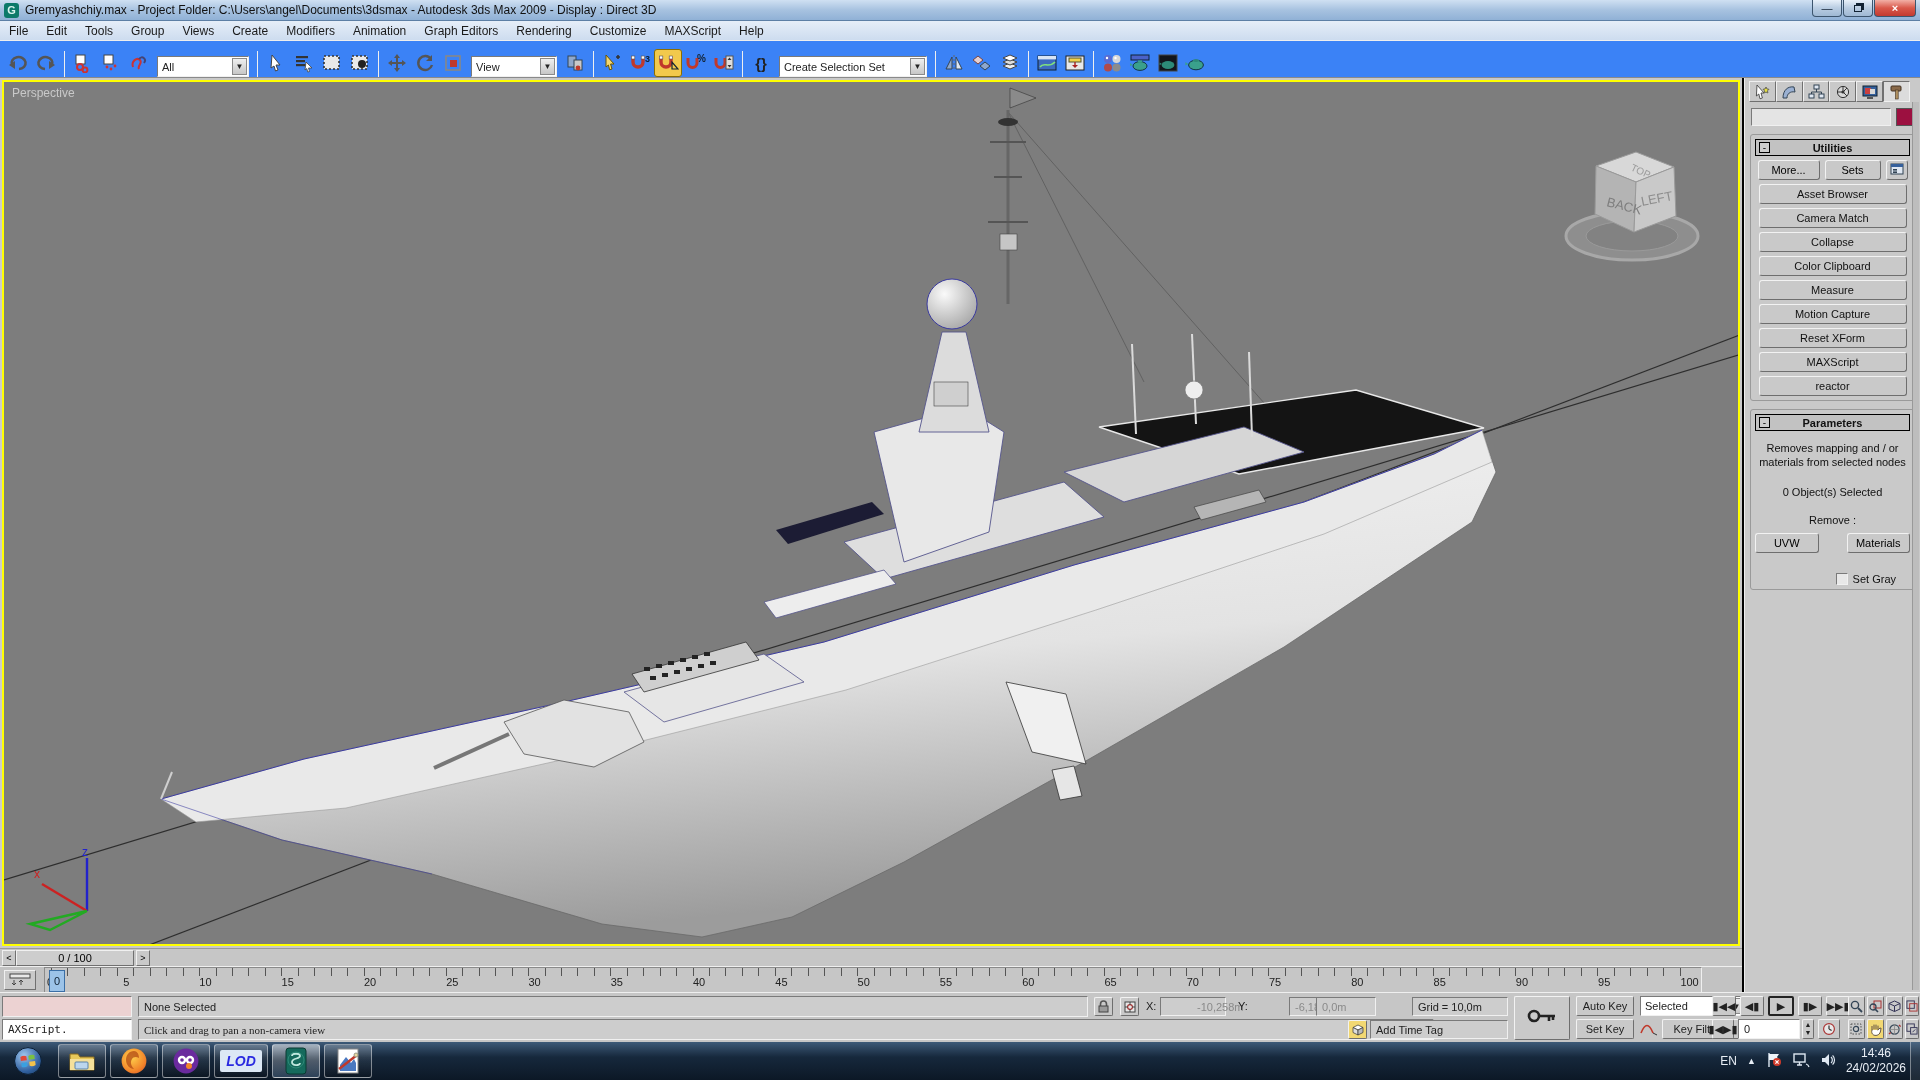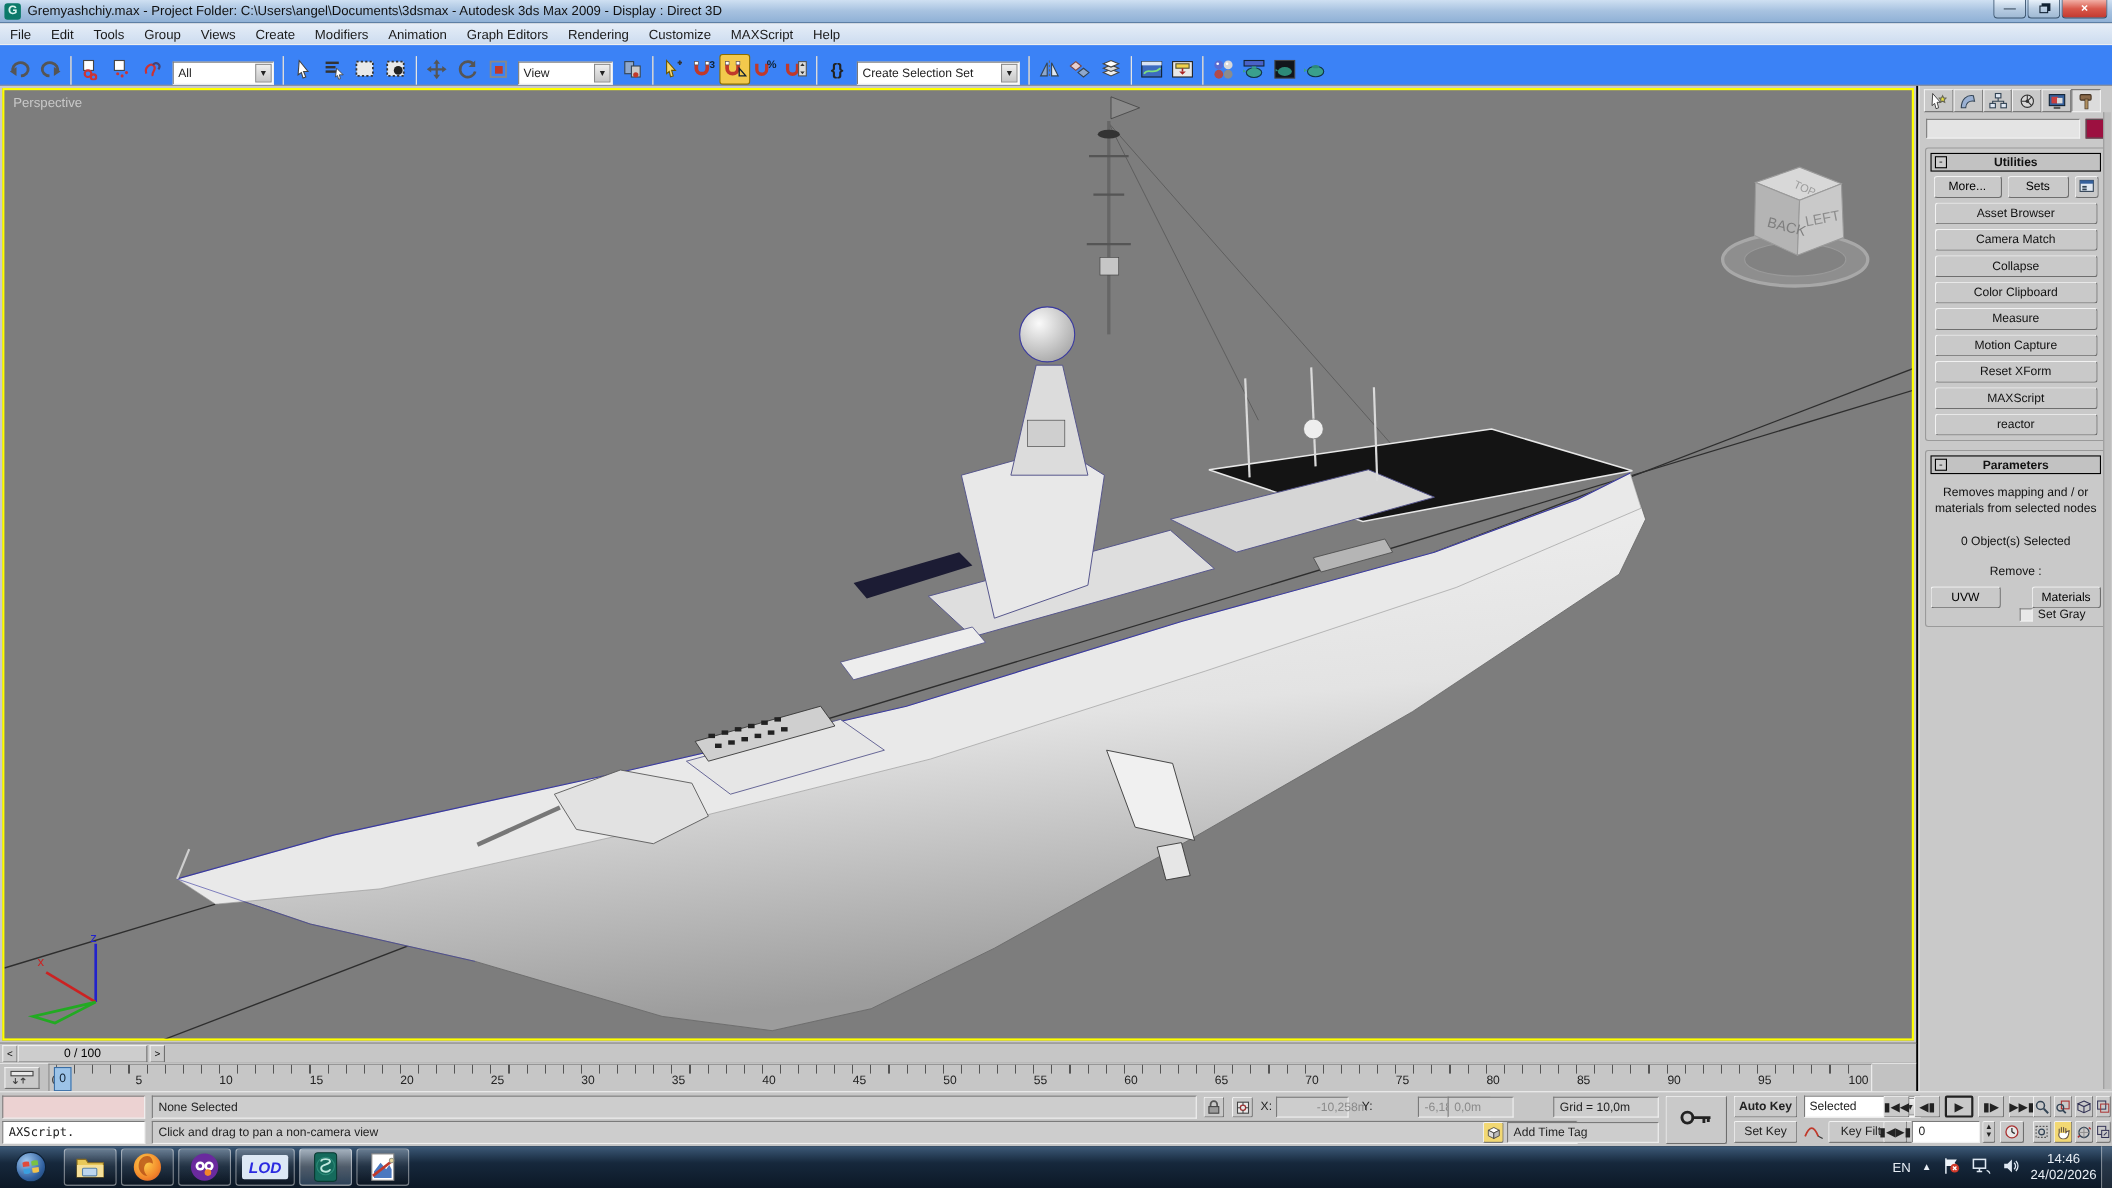--- a/index.html
+++ b/index.html
@@ -47,21 +47,21 @@
   .rollout{margin:8px 5px 0 5px;border:1px solid #9a9a9a;border-radius:3px;padding:4px;background:#c9c9c9;}
   .rhead{height:17px;border:1px solid #000;background:#c2c2c2;display:flex;align-items:center;font-weight:bold;position:relative;justify-content:center;}
   .rhead .minus{position:absolute;left:3px;top:2px;width:11px;height:11px;border:1px solid #000;font-weight:normal;
     display:flex;align-items:center;justify-content:center;font-size:10px;background:#cdcdcd;}
   .ubtn{display:block;width:148px;margin:4px auto 0 auto;height:20px;background:#c9c9c9;border:1px solid;
     border-color:#f2f2f2 #6e6e6e #6e6e6e #f2f2f2;border-radius:3px;font-family:"Liberation Sans",sans-serif;font-size:11px;color:#111;}
   .msrow{display:flex;margin-top:4px;gap:5px;justify-content:center;align-items:center;}
   .msrow button{height:20px;background:#c9c9c9;border:1px solid;border-color:#f2f2f2 #6e6e6e #6e6e6e #f2f2f2;border-radius:3px;font-size:11px;}
   .ptext{text-align:center;margin-top:10px;line-height:14px;}
   .bigbtn{width:66px;height:44px;background:#c9c9c9;border:1px solid;border-color:#f2f2f2 #6e6e6e #6e6e6e #f2f2f2;border-radius:3px;font-size:11px;}
-  .chkrow{display:flex;align-items:flex-start;justify-content:flex-end;margin:0 14px 0 0;gap:5px;}
+  .chkrow{display:flex;align-items:flex-start;justify-content:flex-end;margin:20px 14px 0 0;gap:5px;}
   .chk{width:12px;height:12px;background:#e8e8e8;border:1px solid;border-color:#7a7a7a #f0f0f0 #f0f0f0 #7a7a7a;}
   #pscroll{position:absolute;right:1px;top:24px;bottom:2px;width:7px;background:#bdbdbd;border-left:1px solid #999;}
   
   #tslider{position:absolute;left:0;top:948px;width:1742px;height:18px;background:#c6c6c6;border-top:1px solid #9a9a9a;display:flex;align-items:center;}
   .tsbtn{width:14px;height:16px;border:1px solid;border-color:#f0f0f0 #707070 #707070 #f0f0f0;background:#c9c9c9;
     font-size:9px;display:flex;align-items:center;justify-content:center;}
   #tsvalue{width:118px;height:16px;border:1px solid;border-color:#f0f0f0 #707070 #707070 #f0f0f0;background:#cdcdcd;
     display:flex;align-items:center;justify-content:center;font-size:11px;}
   #ruler{position:absolute;left:0;top:966px;width:1742px;height:26px;background:#c2c2c2;border-top:1px solid #efefef;}
   #mce{position:absolute;left:4px;top:3px;width:32px;height:20px;border:1px solid;border-color:#f0f0f0 #707070 #707070 #f0f0f0;background:#c9c9c9;display:flex;align-items:center;justify-content:center;}
@@ -576,21 +576,21 @@
 
 <div id="statusbar">
 
   <div class="abs" style="left:2px;top:3px;width:130px;height:21px;background:#ecd2d2;border:1px solid;border-color:#7a7a7a #f0f0f0 #f0f0f0 #7a7a7a;"></div>
   <div class="abs sunk" style="left:2px;top:26px;width:130px;height:21px;background:#fff;font-family:'DejaVu Sans Mono',monospace;">
     <span>AXScript.</span>
   </div>
   <div class="abs sunk" style="left:138px;top:3px;width:950px;height:21px;">
     <span>None Selected</span>
   </div>
-  <div class="abs sunk" style="left:138px;top:26px;width:1296px;height:21px;">
+  <div class="abs sunk" style="left:138px;top:26px;width:1296px;height:21px;font-family:Liberation Serif, serif;">
     <span>Click and drag to pan a non-camera view</span>
   </div>
 
   <div class="abs raise" style="left:1094px;top:4px;width:19px;height:19px;">
     <svg width="11" height="13" viewBox="0 0 11 13">
         <path d="M2.5 6 V4 a3 3 0 0 1 6 0 V6" fill="none" stroke="#555" stroke-width="1.6"></path>
         <rect x="1" y="6" width="9" height="6" fill="#9a9a9a" stroke="#444"></rect>
       </svg>
   </div>
   <div class="abs raise" style="left:1120px;top:4px;width:19px;height:19px;">
@@ -627,21 +627,21 @@
   <div class="abs sunk" style="left:1370px;top:27px;width:138px;height:19px;">
       <span>Add Time Tag</span>
     </div>
 
   <div class="abs raise" style="left:1514px;top:3px;width:56px;height:44px;">
     <svg width="30" height="20" viewBox="0 0 30 20">
         <circle cx="7" cy="8" r="5" fill="none" stroke="#222" stroke-width="2.6"></circle>
         <path d="M11 8 H28 M22 8 v5 M26 8 v4" stroke="#222" stroke-width="2.6"></path>
       </svg>
   </div>
-  <div class="abs raise" style="left:1576px;top:3px;width:58px;height:20px;font-weight:bold;">
+  <div class="abs raise" style="left:1576px;top:3px;width:58px;height:20px;">
       <span>Auto Key</span>
     </div>
   <div class="abs raise" style="left:1576px;top:26px;width:58px;height:20px;">
       <span>Set Key</span>
     </div>
   <div class="abs tdrop" style="left:1640px;top:3px;width:106px;height:20px;margin:0;background:#fff;">
     <span>Selected</span>
       <span class="dbtn">▼</span>
   </div>
   <div class="abs" style="left:1640px;top:28px;width:18px;height:16px;">

